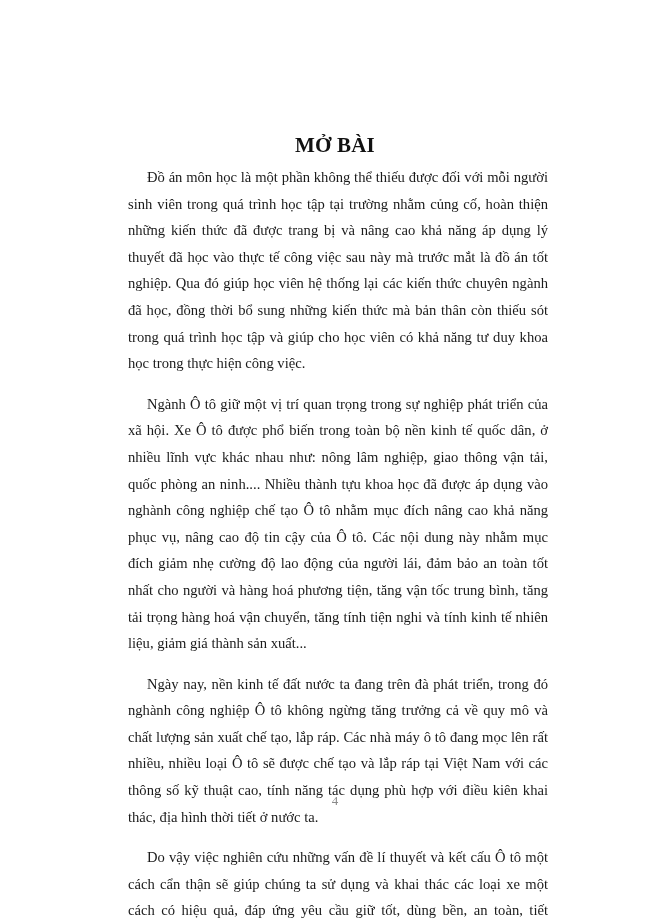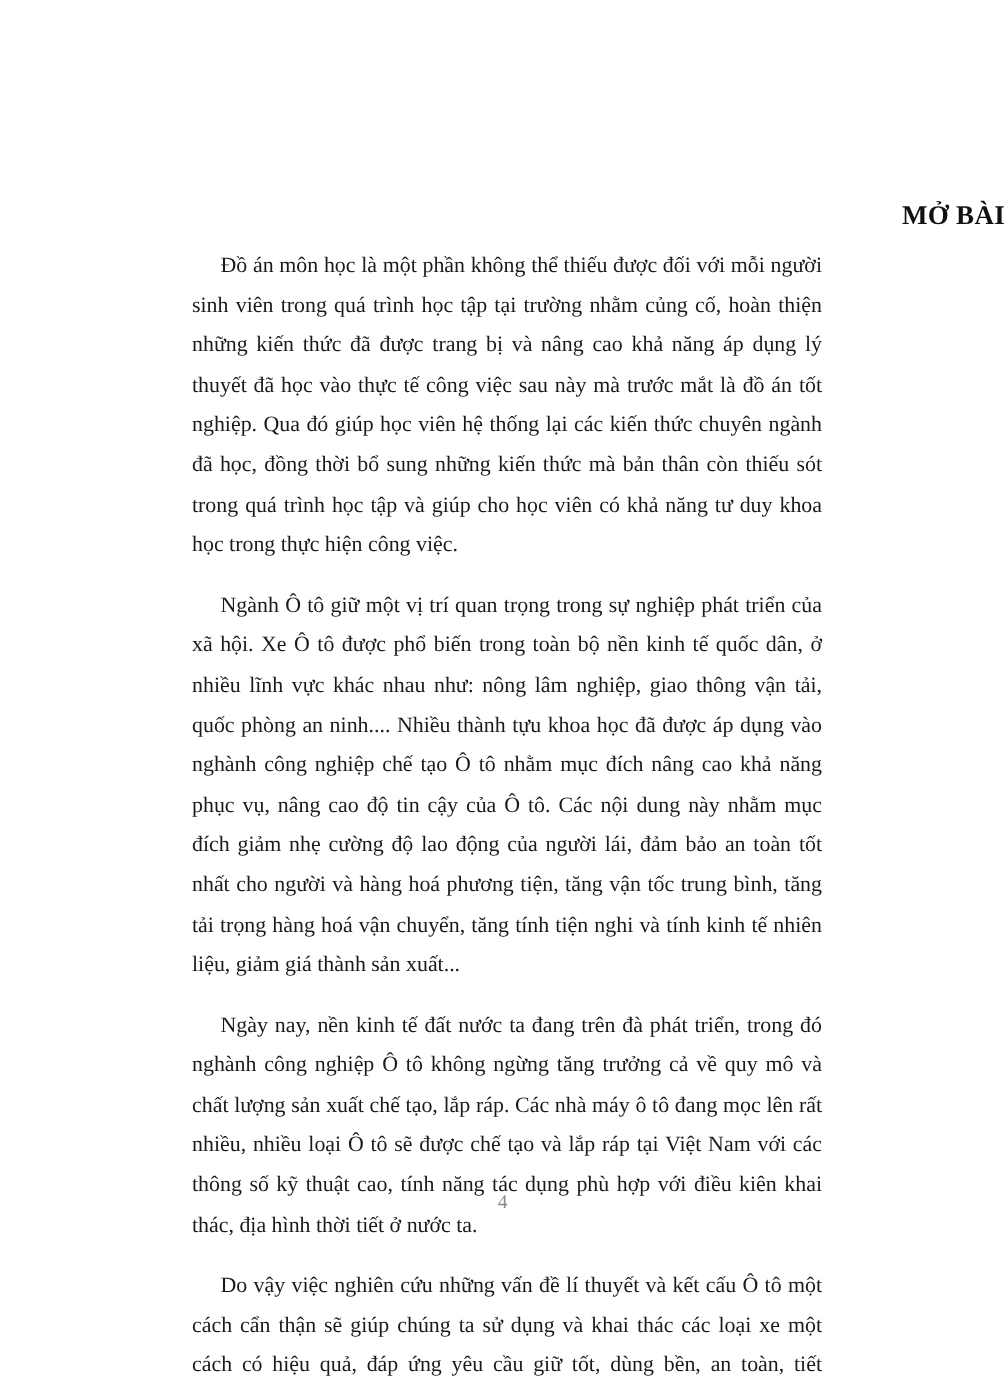--- a/index.html
+++ b/index.html
@@ -3,23 +3,23 @@
   <meta charset="utf-8">
   <style>
     html, body { margin: 0; padding: 0; background: #ffffff; }
     body { width: 670px; height: 922px; position: relative; overflow: hidden; }
     .page {
       position: absolute; left: 0; top: 0; width: 670px; height: 922px;
       background: #ffffff;
     }
     .title {
       position: absolute; left: 0; width: 670px; top: 133px;
-      text-align: right;
+      text-align: center;
       font-family: "Liberation Serif", serif;
-      font-weight: bold; font-size: 18px; color: #111;
+      font-weight: bold; font-size: 21px; color: #111;
       letter-spacing: 0.2px;
     }
     .body {
       position: absolute; left: 128px; width: 420px; top: 164px;
       font-family: "Liberation Serif", serif;
       font-size: 14.6px; color: #1a1a1a;
       line-height: 26.6px;
     }
     .para { margin: 0 0 14px 0; text-indent: 19px; text-align: justify; }
     .pagenum {

